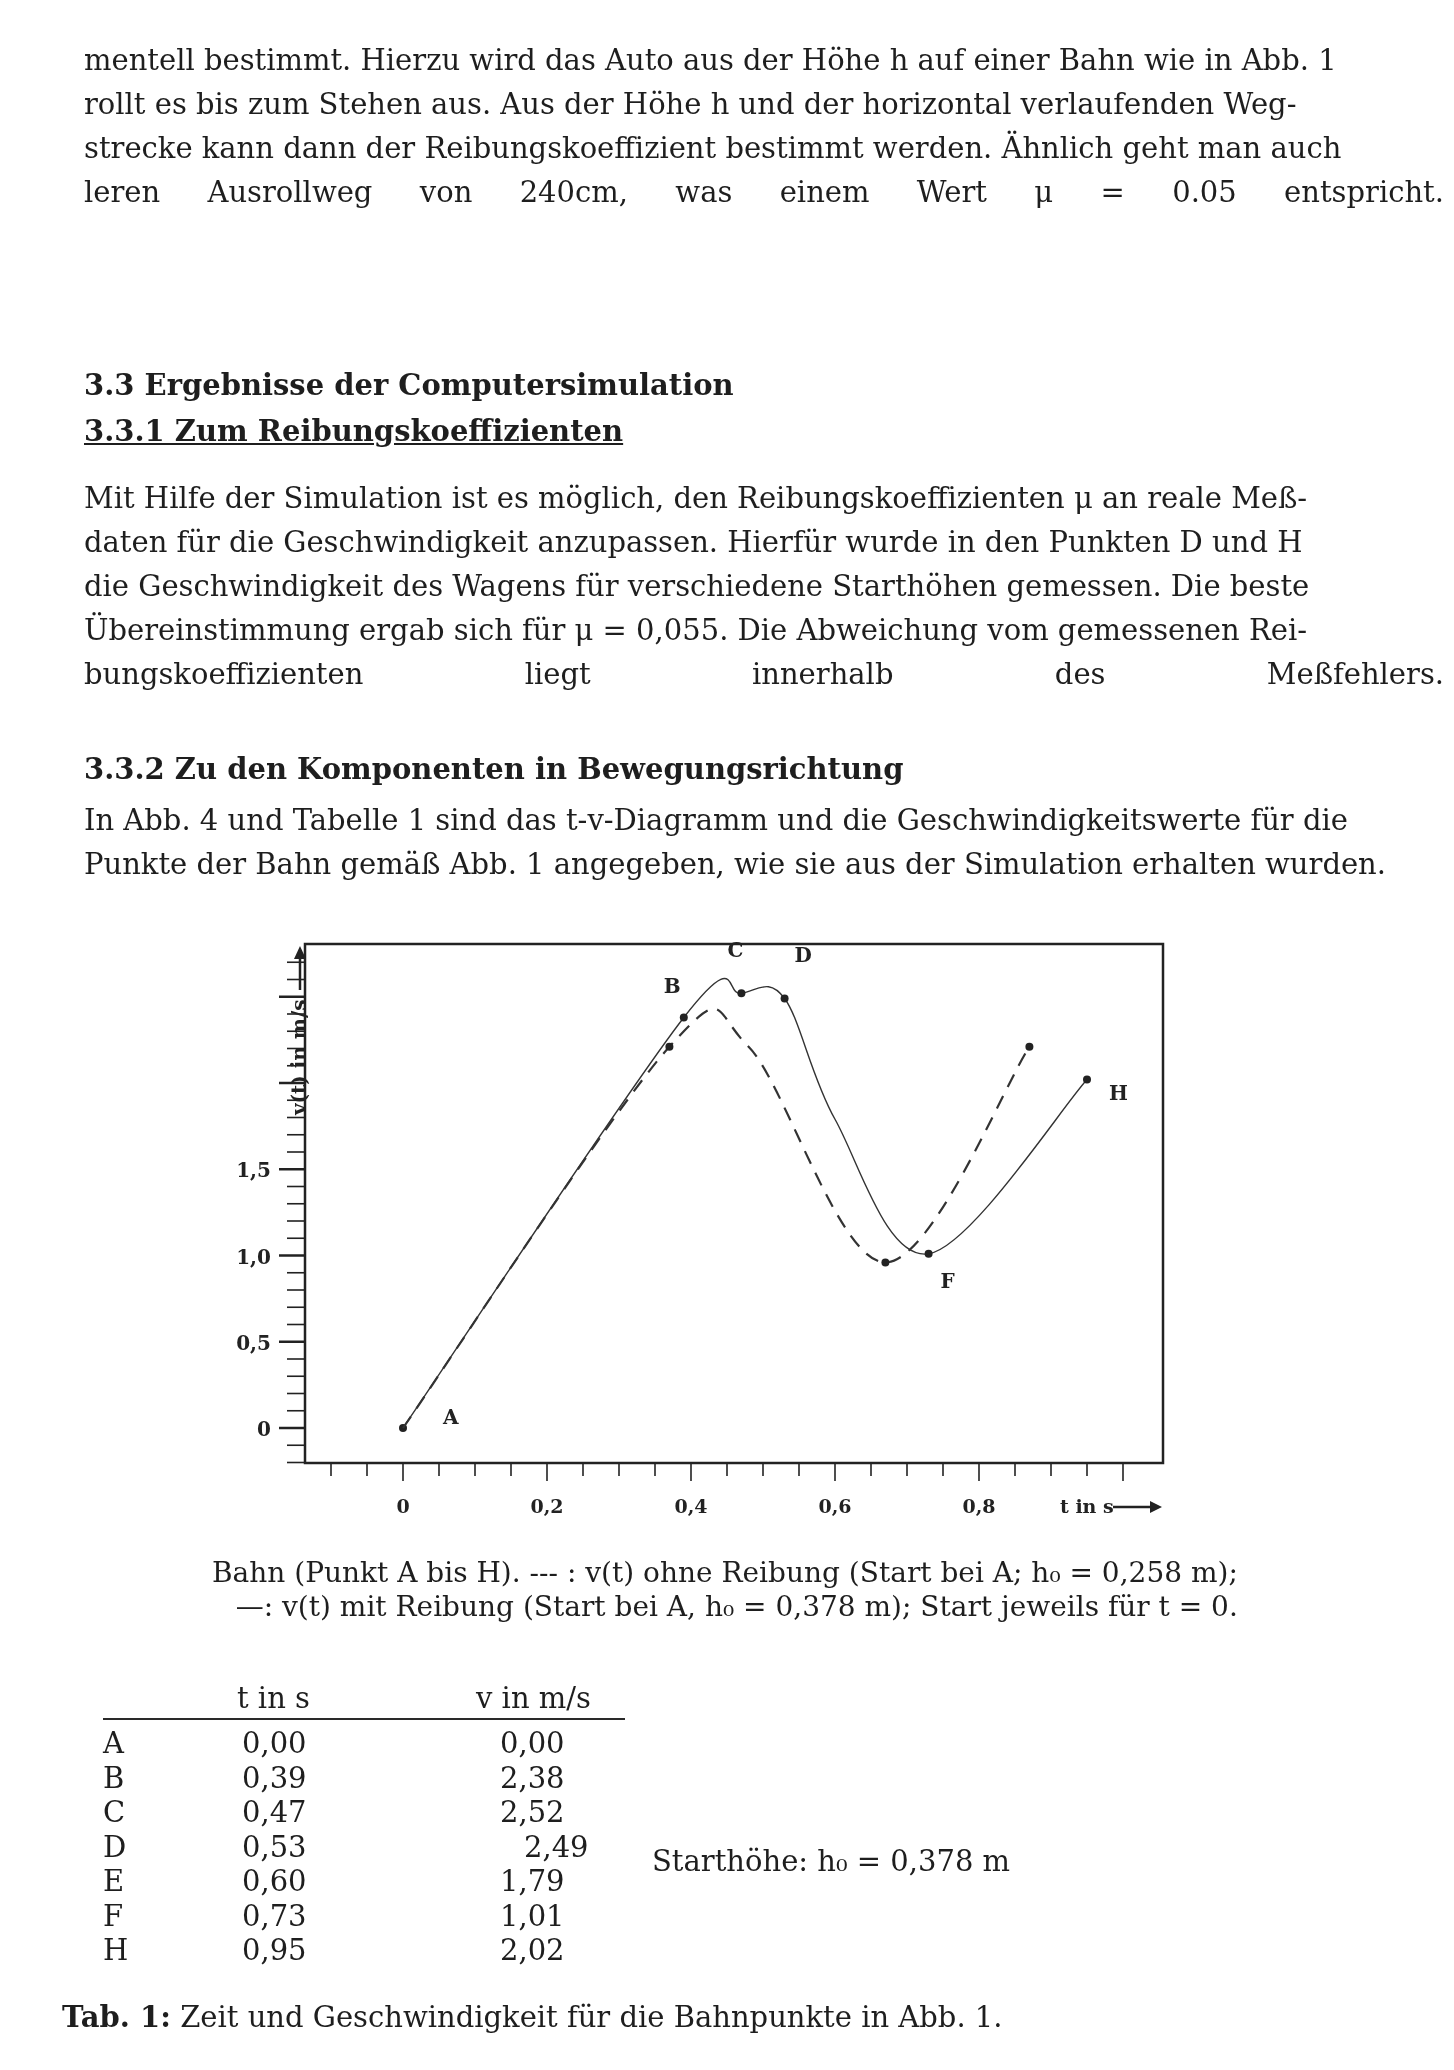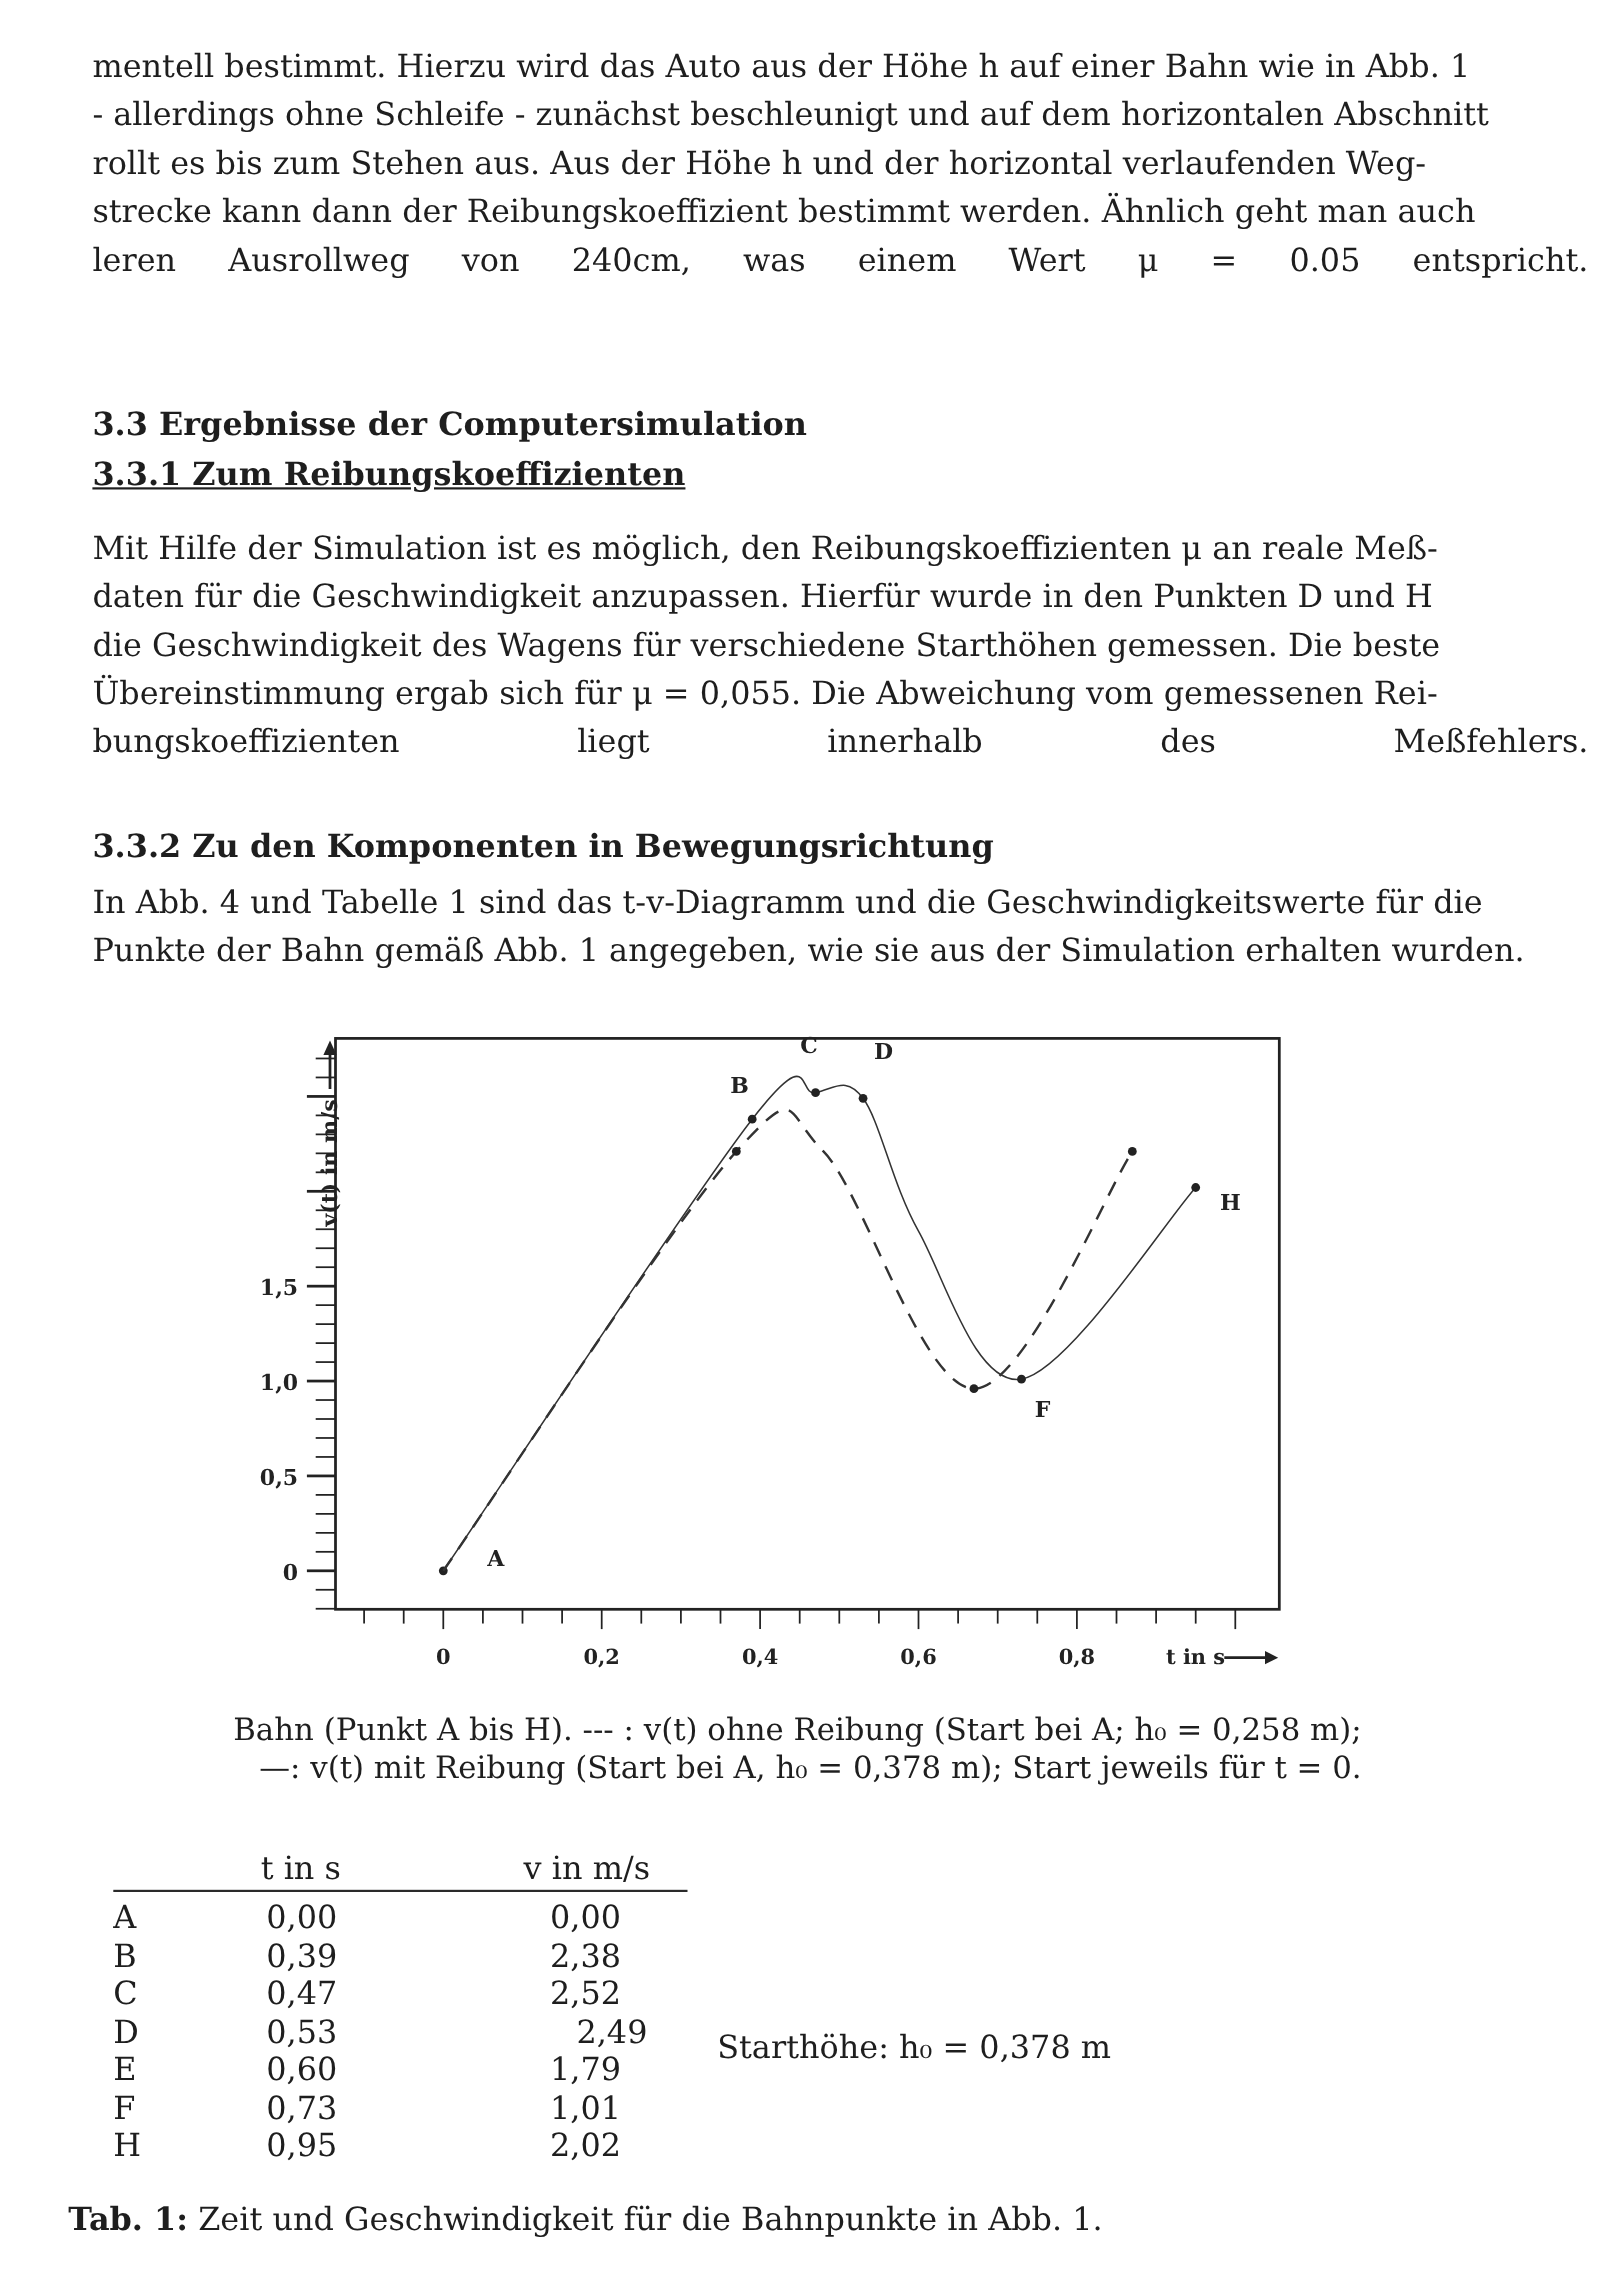--- a/index.html
+++ b/index.html
@@ -14,23 +14,20 @@
   .caption b { font-weight:bold; }
   .tbl-col { position:absolute; font-size:29px; line-height:32px; }
   svg text { font-family:"DejaVu Serif", "Liberation Serif", serif; }
 </style>
 </head>
 <body>
 
 <div class="para" style="top:38px;">
   <span class="jline">
       <span>mentell bestimmt. Hierzu wird das Auto aus der Höhe h auf einer Bahn wie in Abb. 1</span>
-    </span>
-  <span class="jline">
-      <span>- allerdings ohne Schleife - zunächst beschleunigt und auf dem horizontalen Abschnitt</span>
     </span>
   <span class="jline">
       <span>rollt es bis zum Stehen aus. Aus der Höhe h und der horizontal verlaufenden Weg-</span>
     </span>
   <span class="jline">
       <span>strecke kann dann der Reibungskoeffizient bestimmt werden. Ähnlich geht man auch</span>
     </span>
   <span class="line"><span>leren Ausrollweg von 240cm, was einem Wert μ = 0.05 entspricht.</span></span>
 </div>
 

